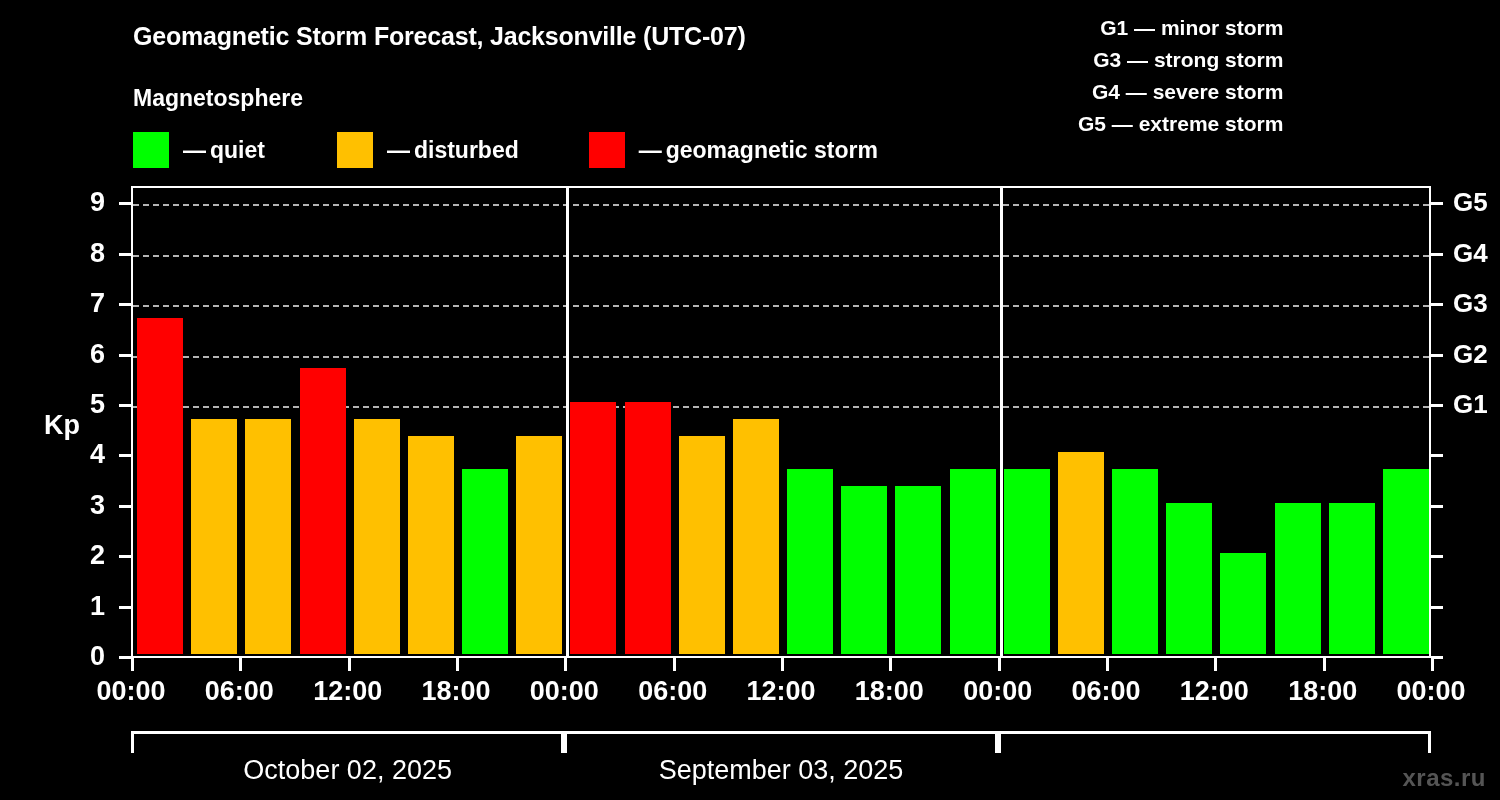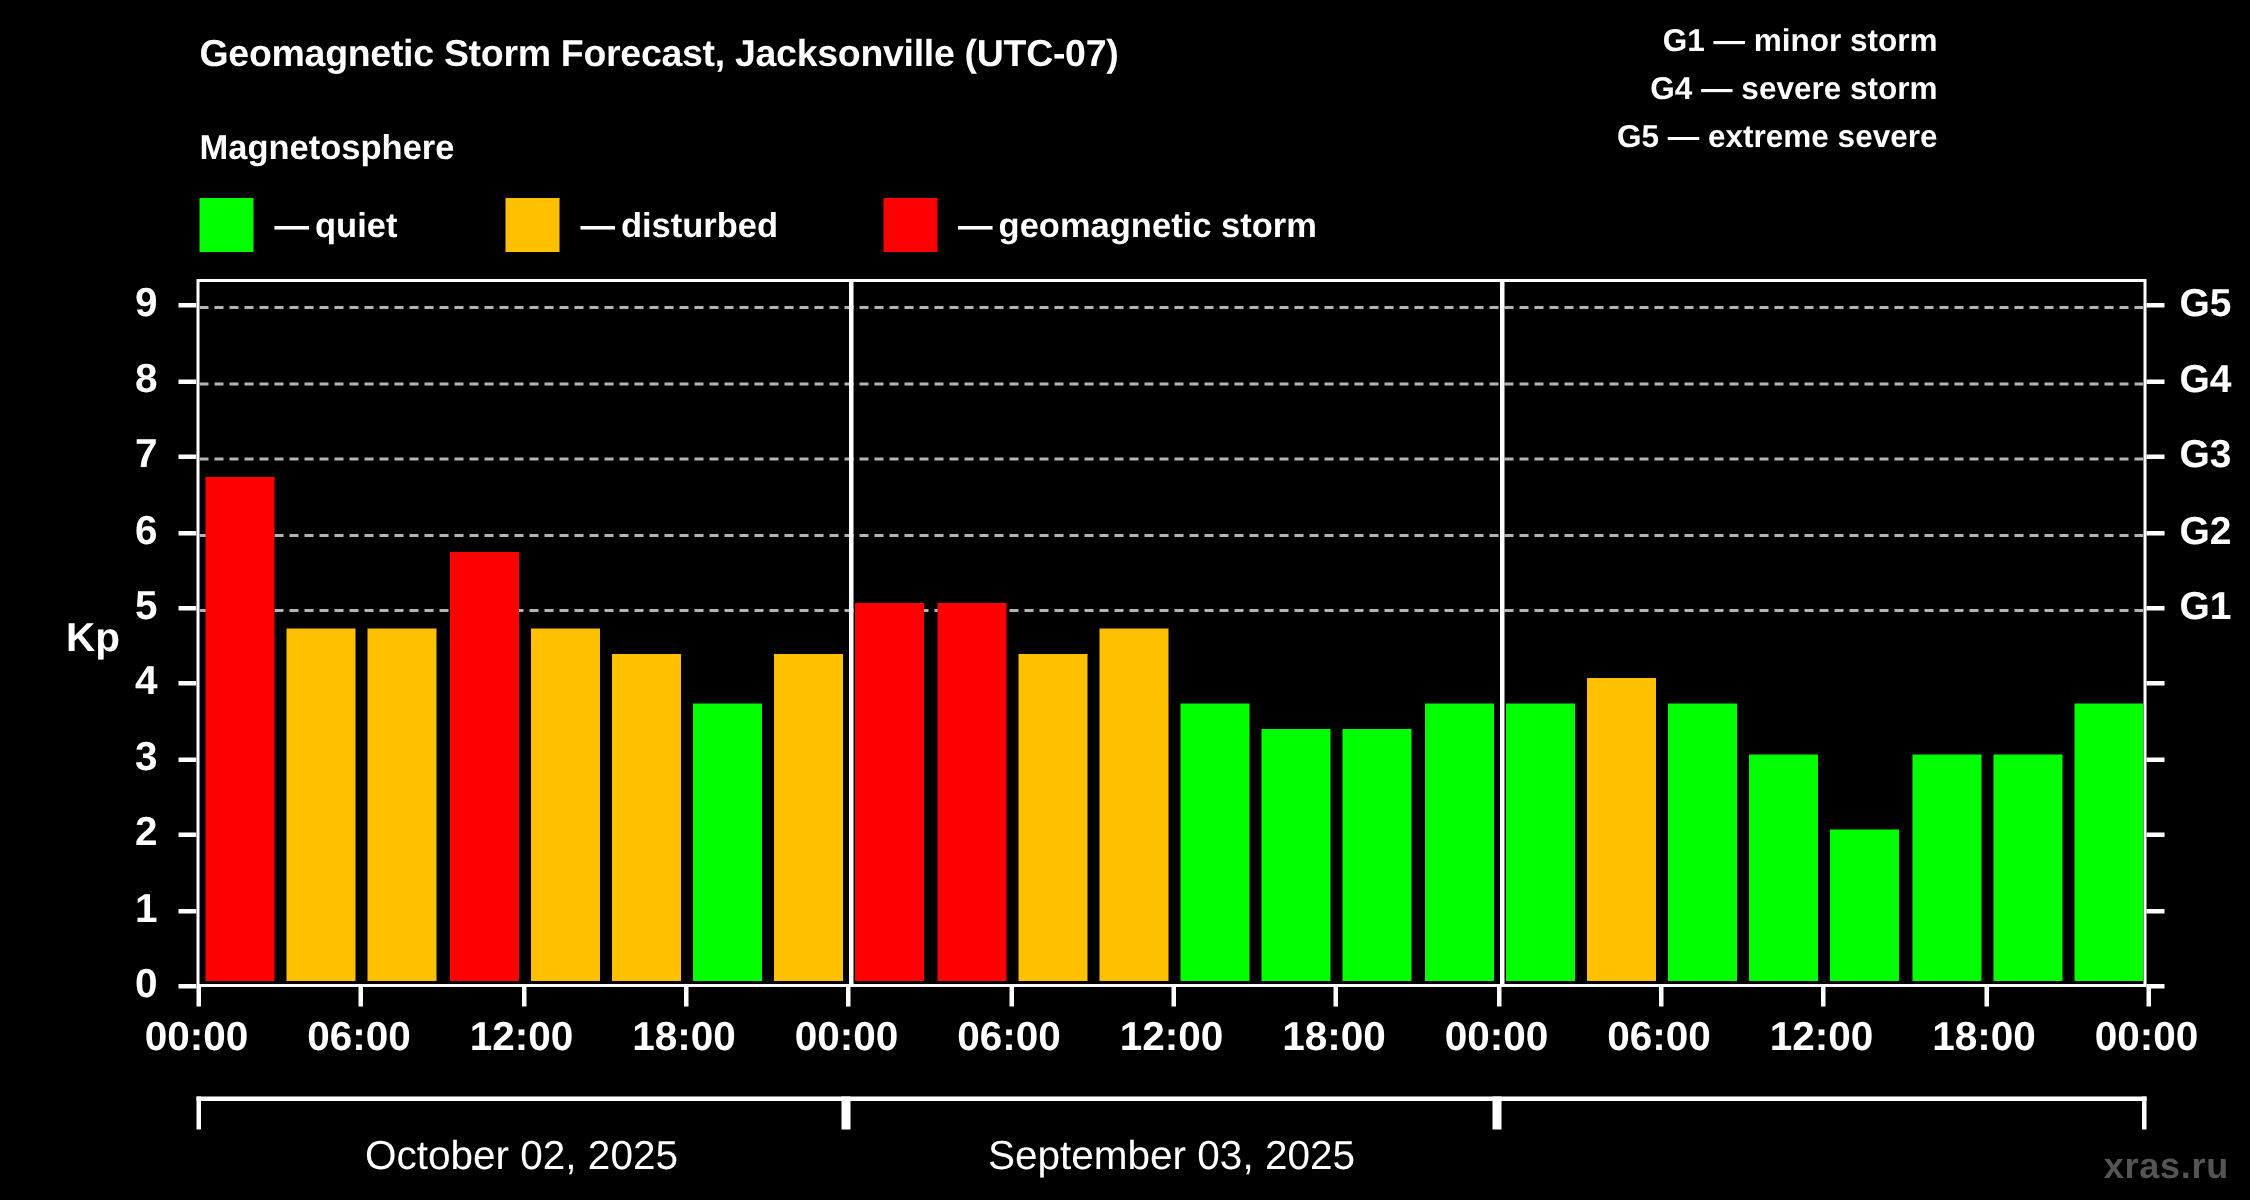--- a/index.html
+++ b/index.html
@@ -267,22 +267,23 @@
     </div>
     <div class="legend-entry" style="margin-left: 70px;">
       <div class="legend-swatch" style="background: rgb(255, 0, 0);"></div>
       <span class="legend-dash">—</span>
       <span class="legend-text">geomagnetic storm</span>
     </div>
   </div>
 
 <div id="g-scale-legend">
     <div class="g-row"><span class="g-code">G1</span><span> — </span><span>minor storm</span></div>
+    <div class="g-row"><span class="g-code">G3</span><span> — </span><span>strong storm</span></div>
     <div class="g-row"><span class="g-code">G4</span><span> — </span><span>severe storm</span></div>
-    <div class="g-row"><span class="g-code">G5</span><span> — </span><span>extreme severe</span></div>
+    <div class="g-row"><span class="g-code">G5</span><span> — </span><span>extreme storm</span></div>
   </div>
 
 <div id="y-axis-left">
     <div class="ytick" style="top: 470px;"></div>
     <div class="ytl" style="top: 470px;">0</div>
     <div class="ytick" style="top: 419.6px;"></div>
     <div class="ytl" style="top: 419.6px;">1</div>
     <div class="ytick" style="top: 369.2px;"></div>
     <div class="ytl" style="top: 369.2px;">2</div>
     <div class="ytick" style="top: 318.8px;"></div>

